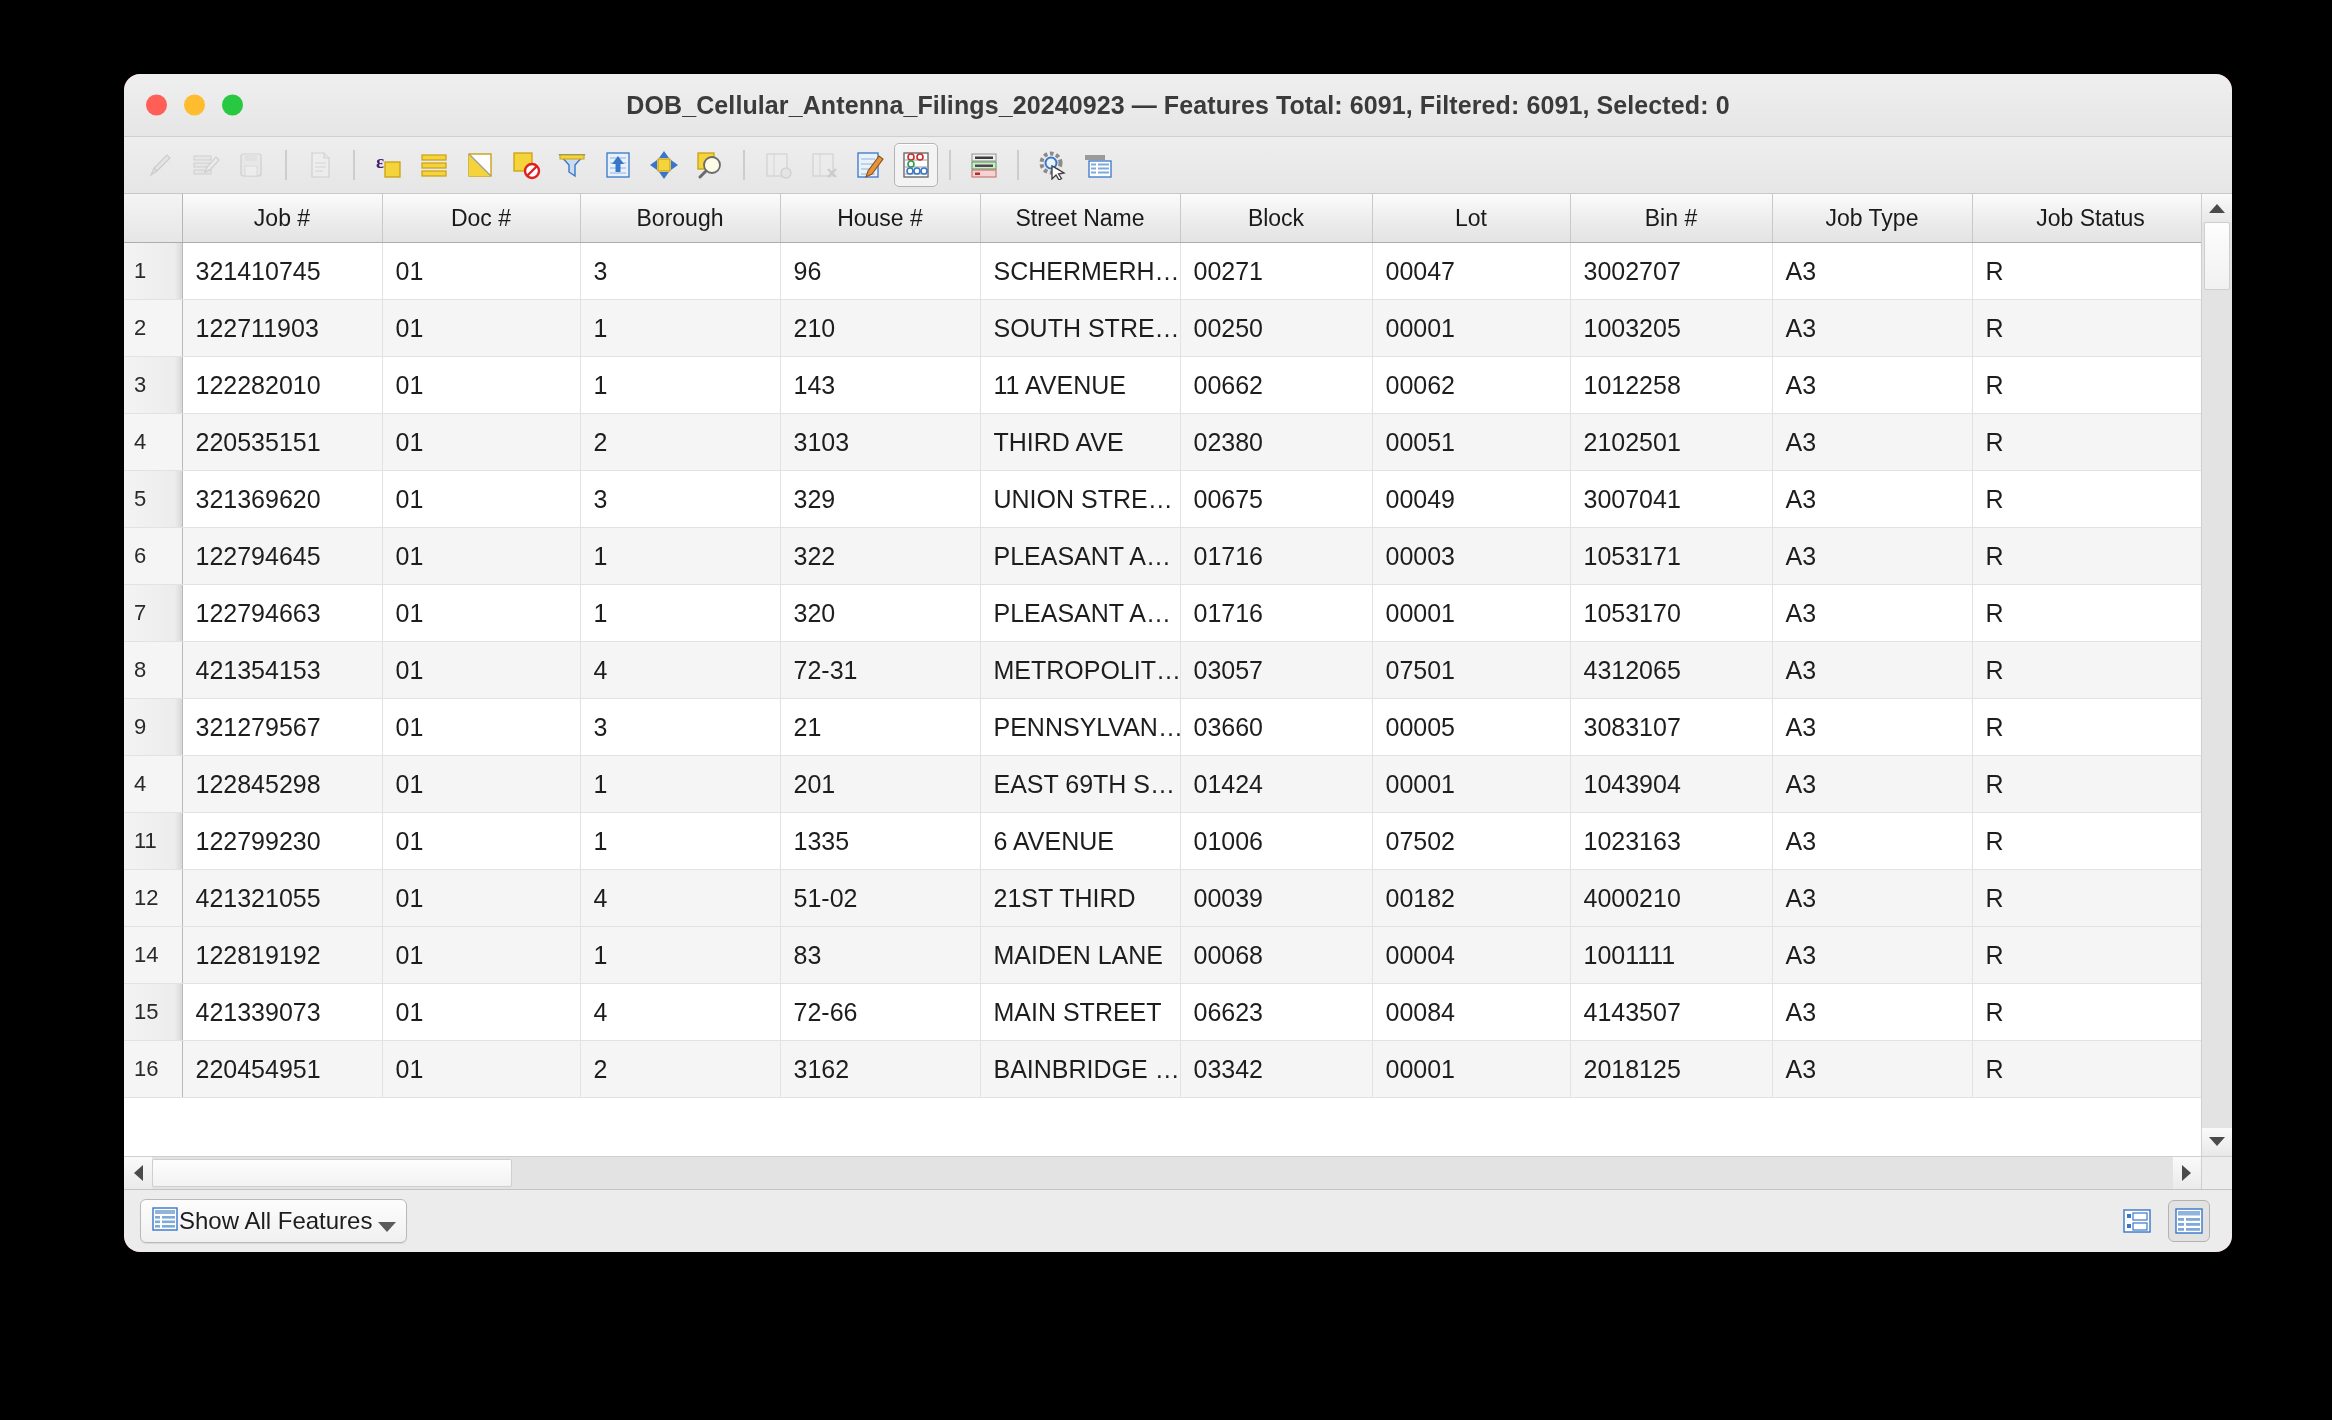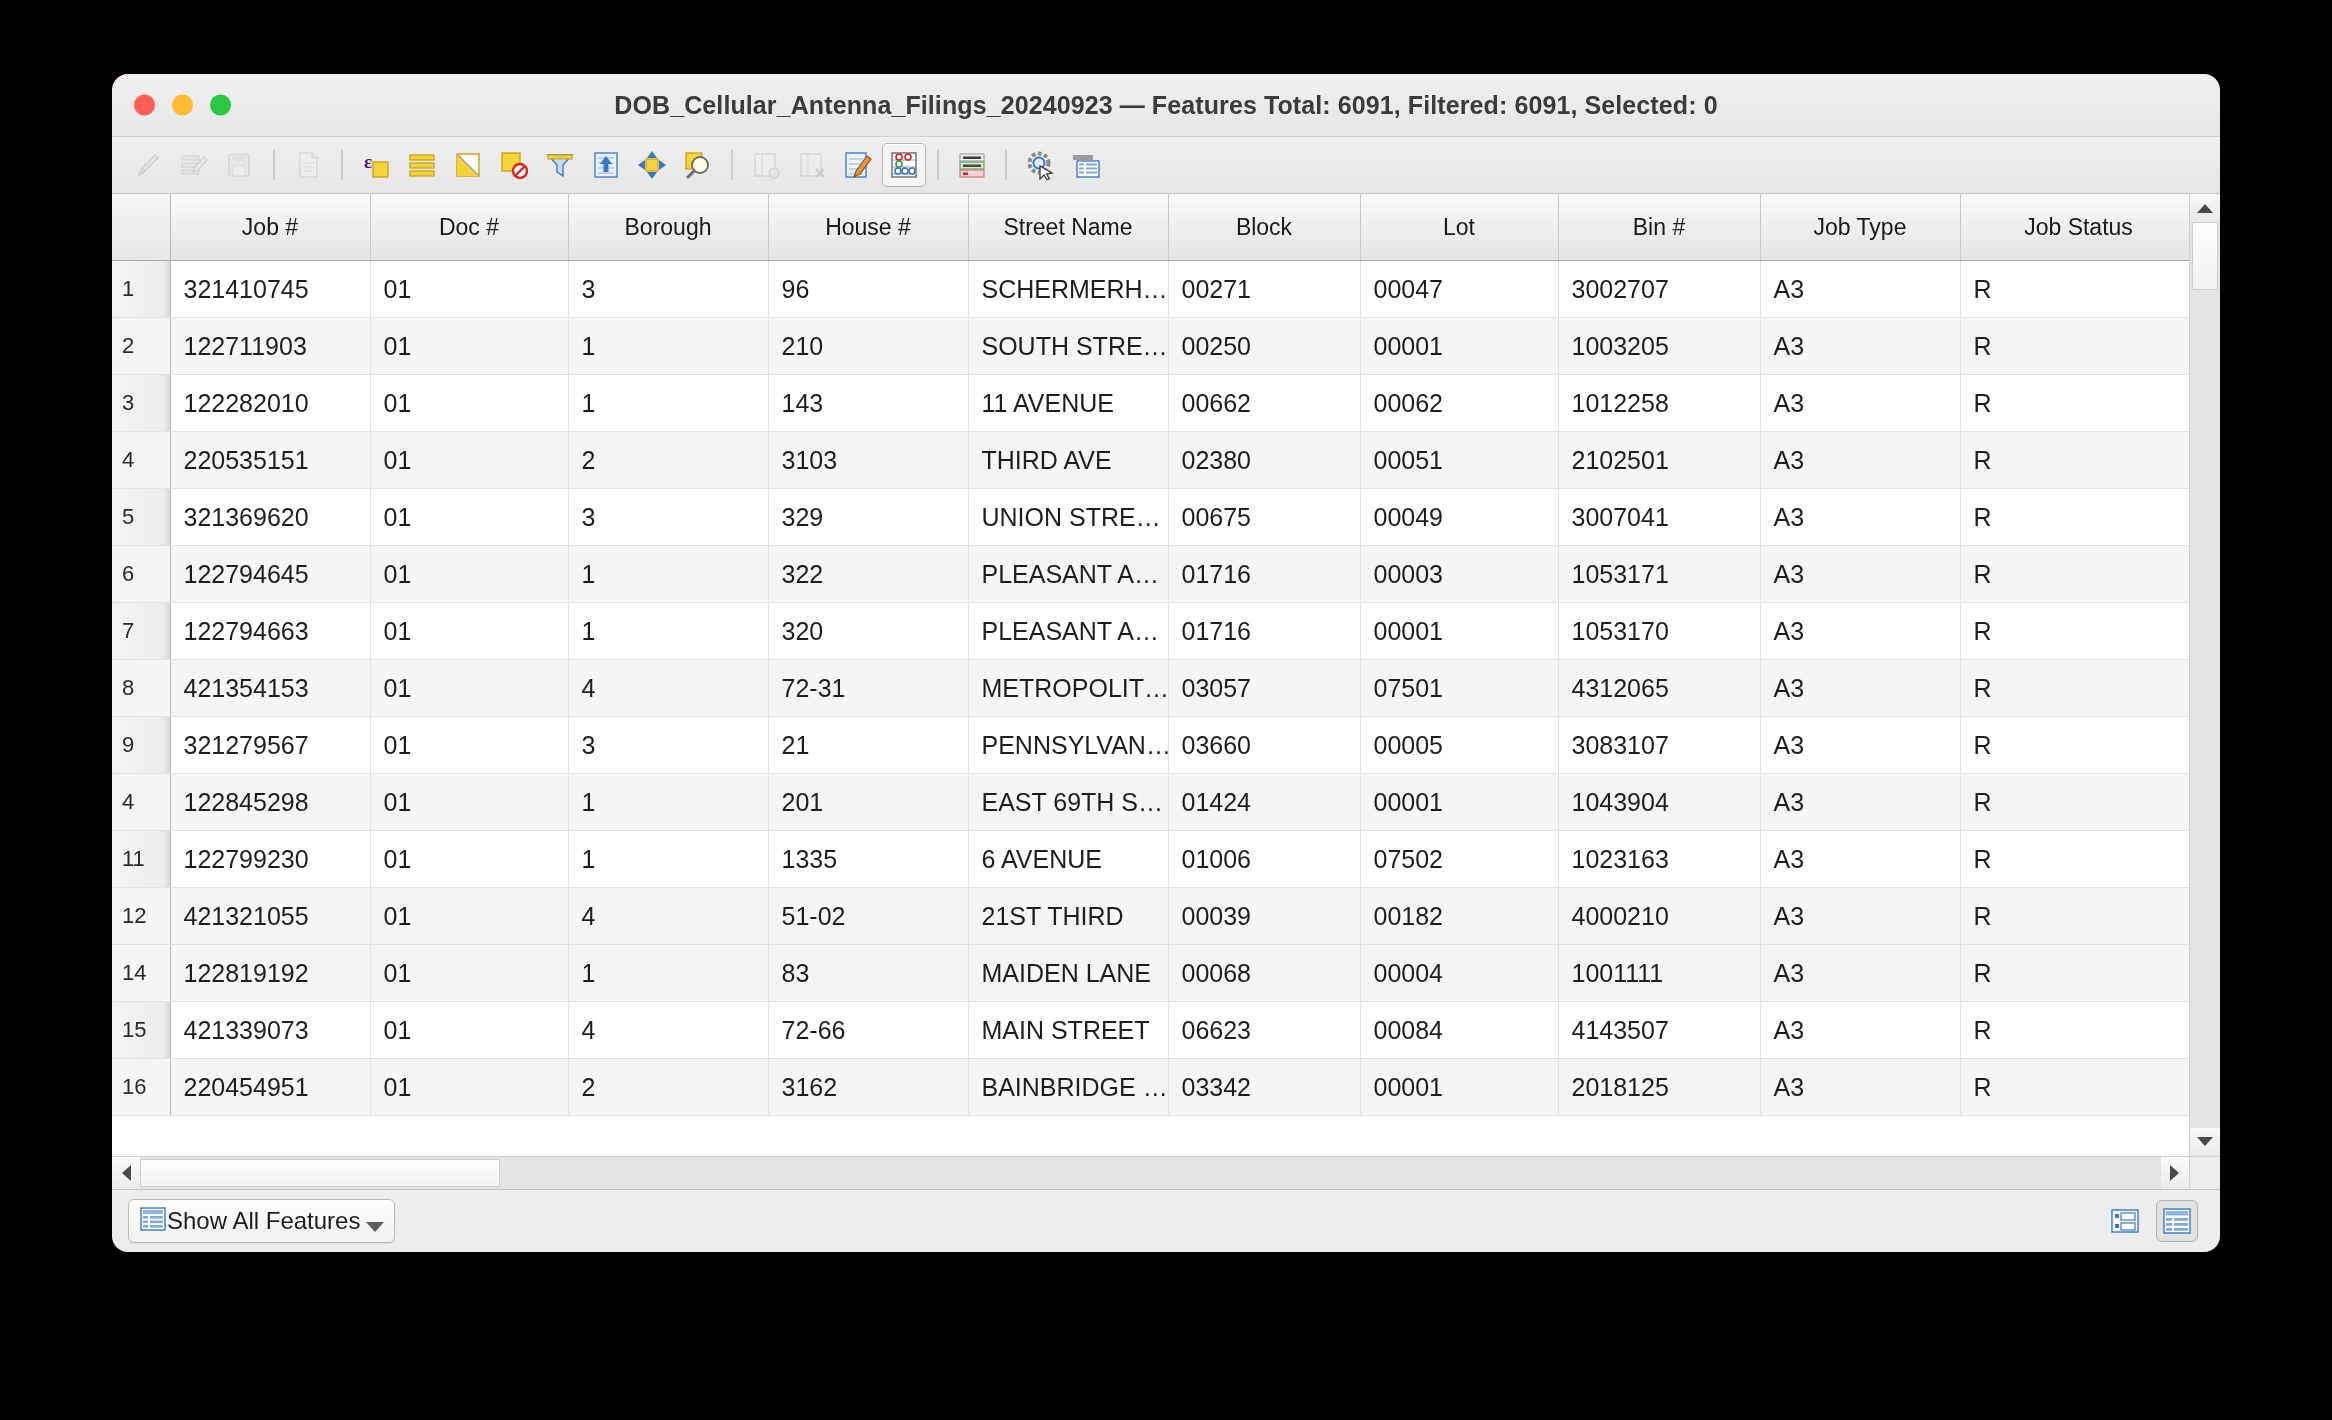--- a/index.html
+++ b/index.html
@@ -5,21 +5,21 @@
   html, body {
     margin: 0; padding: 0;
     width: 2332px; height: 1420px;
     background: #000000;
     overflow: hidden;
     font-family: "Liberation Sans", sans-serif;
   }
 
   #window {
     position: absolute;
-    left: 112px; top: 74px;
+    left: 124px; top: 74px;
     width: 2108px; height: 1178px;
     background: #b91c1c;
     border-radius: 16px;
     box-shadow: 0 10px 40px rgba(0,0,0,0.55);
     overflow: hidden;
     display: flex;
     flex-direction: column;
   }
 
   
@@ -117,21 +117,21 @@
   }
   thead th {
     height: 48px;
     background: linear-gradient(to bottom, #fbfbfb 0%, #ededed 52%, #e3e3e3 100%);
     border-right: 1px solid #c9c9c9;
     border-bottom: 1px solid #adadad;
     font-weight: normal;
     font-size: 23px;
     color: #1a1a1a;
     text-align: center;
-    padding: 9px;
+    padding: 0;
   }
   thead th.rowhdr {
     border-right: 1px solid #b5b5b5;
     background: linear-gradient(to bottom, #f4f4f4 0%, #e6e6e6 100%);
   }
   tbody td {
     height: 56px;
     border-right: 1px solid #e2e2e2;
     border-bottom: 1px solid #e2e2e2;
     padding: 0 0 0 13px;

